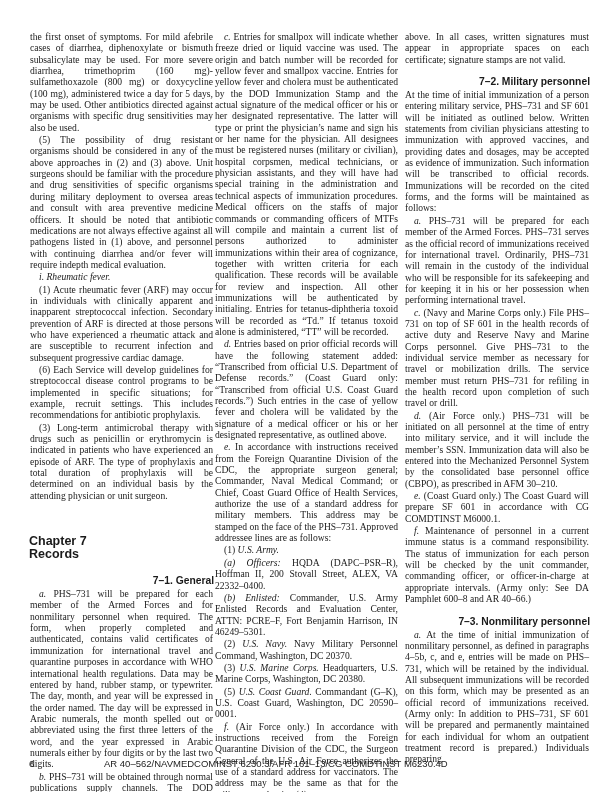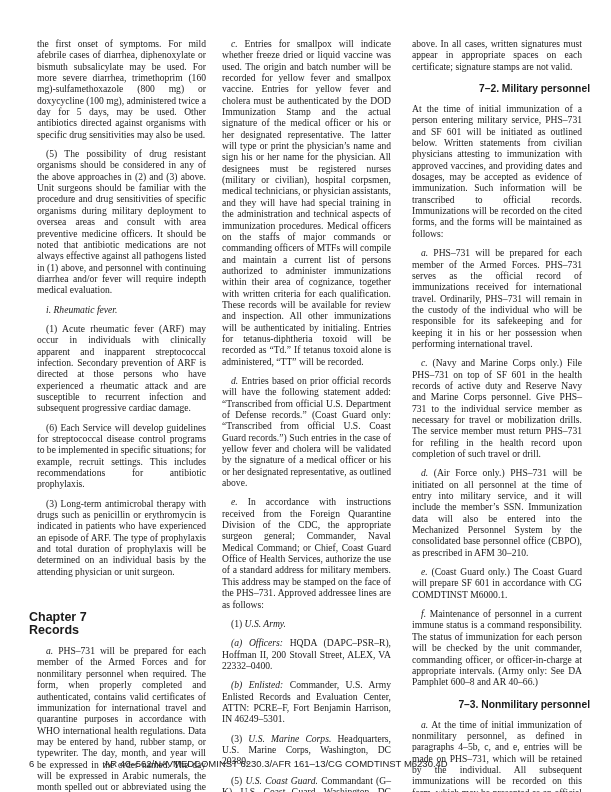--- a/index.html
+++ b/index.html
@@ -6,21 +6,21 @@
   body { width: 611px; height: 792px; position: relative; overflow: hidden; color: #1a1a1a; }
   .page { position: absolute; left: 0; top: 0; width: 611px; height: 792px; }
   .col {
     position: absolute; top: 30px; width: 185px;
     font-family: "Liberation Serif", "DejaVu Serif", serif;
     font-size: 9.6px; line-height: 11.35px; text-align: justify;
   }
   .col1 { left: 29px; }
   .col2 { left: 214px; }
   .col3 { left: 404px; width: 186px; }
-  .col p { margin: 8px; text-indent: 9px; }
+  .col p { margin: 1px; text-indent: 9px; }
   .col p.noind { text-indent: 0; }
   .it { font-style: italic; }
   .chapter {
     font-family: "Liberation Sans", "DejaVu Sans", sans-serif;
     font-weight: bold; font-size: 12.5px; line-height: 13px;
     margin-top: 34px; text-align: left; text-indent: 0;
   }
   .section-head {
     font-family: "Liberation Sans", "DejaVu Sans", sans-serif;
     font-weight: bold; font-size: 10.3px; line-height: 12px;
@@ -44,31 +44,33 @@
     <p class="noind">the first onset of symptoms. For mild afebrile cases of diarrhea, diphenoxylate or bismuth subsalicylate may be used. For more severe diarrhea, trimethoprim (160 mg)-sulfamethoxazole (800 mg) or doxycycline (100 mg), administered twice a day for 5 days, may be used. Other antibiotics directed against organisms with specific drug sensitivities may also be used.</p>
     <p>(5) The possibility of drug resistant organisms should be considered in any of the above approaches in (2) and (3) above. Unit surgeons should be familiar with the procedure and drug sensitivities of specific organisms during military deployment to oversea areas and consult with area preventive medicine officers. It should be noted that antibiotic medications are not always effective against all pathogens listed in (1) above, and personnel with continuing diarrhea and/or fever will require indepth medical evaluation.</p>
     <p><span class="it">i.</span> <span class="it">Rheumatic fever.</span></p>
     <p>(1) Acute rheumatic fever (ARF) may occur in individuals with clinically apparent and inapparent streptococcal infection. Secondary prevention of ARF is directed at those persons who have experienced a rheumatic attack and are susceptible to recurrent infection and subsequent progressive cardiac damage.</p>
     <p>(6) Each Service will develop guidelines for streptococcal disease control programs to be implemented in specific situations; for example, recruit settings. This includes recommendations for antibiotic prophylaxis.</p>
     <p>(3) Long-term antimicrobal therapy with drugs such as penicillin or erythromycin is indicated in patients who have experienced an episode of ARF. The type of prophylaxis and total duration of prophylaxis will be determined on an individual basis by the attending physician or unit surgeon.</p>
     <div class="chapter">
       <div>Chapter 7</div>
       <div>Records</div>
     </div>
+    <div class="section-head" style="margin-top:14px">7–1. General</div>
     <p><span class="it">a.</span> <span>PHS–731 will be prepared for each member of the Armed Forces and for nonmilitary personnel when required. The form, when properly completed and authenticated, contains valid certificates of immunization for international travel and quarantine purposes in accordance with WHO international health regulations. Data may be entered by hand, rubber stamp, or typewriter. The day, month, and year will be expressed in the order named. The day will be expressed in Arabic numerals, the month spelled out or abbreviated using the first three letters of the word, and the year expressed in Arabic numerals either by four digits or by the last two digits.</span></p>
     <p><span class="it">b.</span> <span>PHS–731 will be obtained through normal publications supply channels. The DOD Immunization Stamp (Rubber Stamp, Fixed Type, Immunization Certification, DOD Seal (NSN: 7520–00–823–8162)) is available through medical supply channels.</span></p>
   </div>
 
   <div class="col col2">
     <p><span class="it">c.</span> <span>Entries for smallpox will indicate whether freeze dried or liquid vaccine was used. The origin and batch number will be recorded for yellow fever and smallpox vaccine. Entries for yellow fever and cholera must be authenticated by the DOD Immunization Stamp and the actual signature of the medical officer or his or her designated representative. The latter will type or print the physician’s name and sign his or her name for the physician. All designees must be registered nurses (military or civilian), hospital corpsmen, medical technicians, or physician assistants, and they will have had special training in the administration and technical aspects of immunization procedures. Medical officers on the staffs of major commands or commanding officers of MTFs will compile and maintain a current list of persons authorized to administer immunizations within their area of cognizance, together with written criteria for each qualification. These records will be available for review and inspection. All other immunizations will be authenticated by initialing. Entries for tetanus-diphtheria toxoid will be recorded as “Td.” If tetanus toxoid alone is administered, “TT” will be recorded.</span></p>
     <p><span class="it">d.</span> <span>Entries based on prior official records will have the following statement added: “Transcribed from official U.S. Department of Defense records.” (Coast Guard only: “Transcribed from official U.S. Coast Guard records.”) Such entries in the case of yellow fever and cholera will be validated by the signature of a medical officer or his or her designated representative, as outlined above.</span></p>
     <p><span class="it">e.</span> <span>In accordance with instructions received from the Foreign Quarantine Division of the CDC, the appropriate surgeon general; Commander, Naval Medical Command; or Chief, Coast Guard Office of Health Services, authorize the use of a standard address for military members. This address may be stamped on the face of the PHS–731. Approved addressee lines are as follows:</span></p>
     <p><span>(1)</span> <span class="it">U.S. Army.</span></p>
     <p><span class="it">(a)</span> <span class="it">Officers:</span> <span>HQDA (DAPC–PSR–R), Hoffman II, 200 Stovall Street, ALEX, VA 22332–0400.</span></p>
     <p><span class="it">(b)</span> <span class="it">Enlisted:</span> <span>Commander, U.S. Army Enlisted Records and Evaluation Center, ATTN: PCRE–F, Fort Benjamin Harrison, IN 46249–5301.</span></p>
+    <p><span>(2)</span> <span class="it">U.S. Navy.</span> <span>Navy Military Personnel Command, Washington, DC 20370.</span></p>
     <p><span>(3)</span> <span class="it">U.S. Marine Corps.</span> <span>Headquarters, U.S. Marine Corps, Washington, DC 20380.</span></p>
     <p><span>(5)</span> <span class="it">U.S. Coast Guard.</span> <span>Commandant (G–K), U.S. Coast Guard, Washington, DC 20590–0001.</span></p>
     <p><span class="it">f.</span> <span>(Air Force only.) In accordance with instructions received from the Foreign Quarantine Division of the CDC, the Surgeon General of the U.S. Air Force authorizes the use of a standard address for vaccinators. The address may be the same as that for the military member in e(4)</span></p>
   </div>
 
   <div class="col col3">
     <p class="noind">above. In all cases, written signatures must appear in appropriate spaces on each certificate; signature stamps are not valid.</p>
     <div class="section-head">7–2. Military personnel</div>
     <p class="noind">At the time of initial immunization of a person entering military service, PHS–731 and SF 601 will be initiated as outlined below. Written statements from civilian physicians attesting to immunization with approved vaccines, and providing dates and dosages, may be accepted as evidence of immunization. Such information will be transcribed to official records. Immunizations will be recorded on the cited forms, and the forms will be maintained as follows:</p>
     <p><span class="it">a.</span> <span>PHS–731 will be prepared for each member of the Armed Forces. PHS–731 serves as the official record of immunizations received for international travel. Ordinarily, PHS–731 will remain in the custody of the individual who will be responsible for its safekeeping and for keeping it in his or her possession when performing international travel.</span></p>

